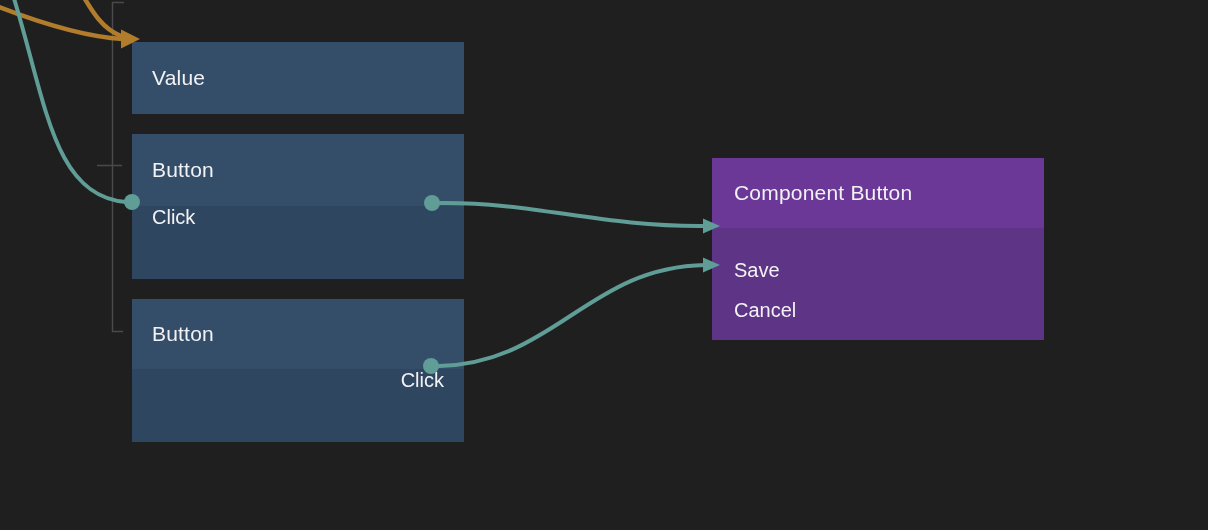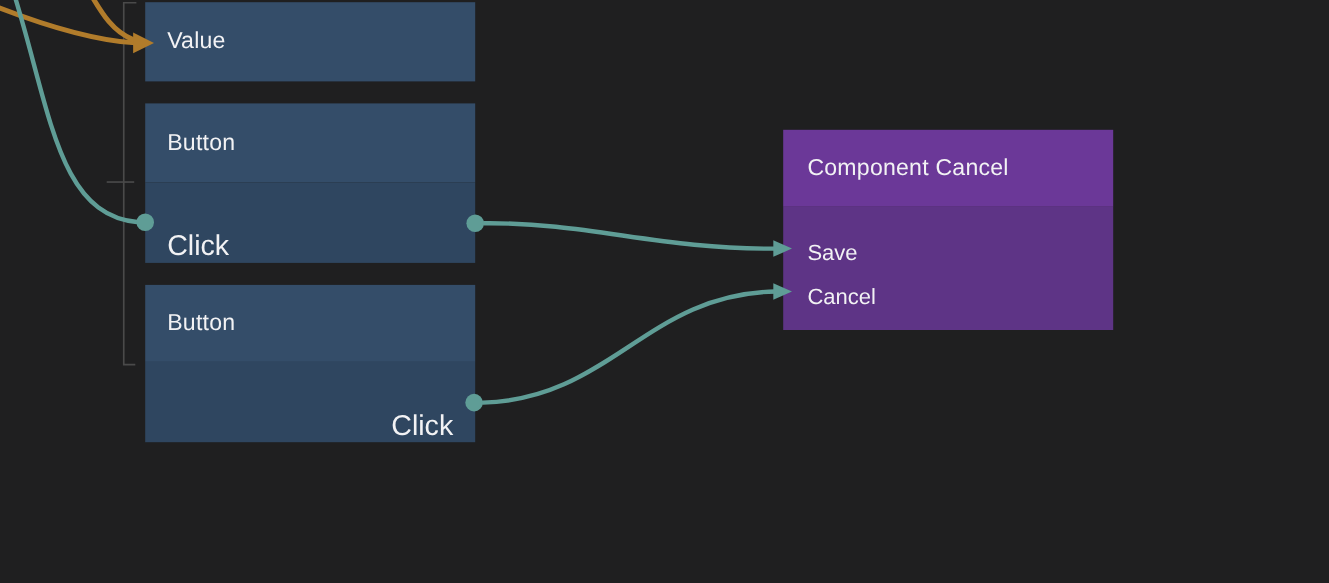--- a/index.html
+++ b/index.html
@@ -19,36 +19,37 @@
     position: relative;
     width: 1208px;
     height: 530px;
     background: var(--bg);
     overflow: hidden;
     font-family: "Liberation Sans", "DejaVu Sans", sans-serif;
     color: var(--text);
   }
   .node {
     position: absolute;
-    width: 300px;
+    width: 332px;
+    margin-top: 40px;
   }
   .node-header {
     display: flex;
     align-items: center;
     padding-left: 20px;
     background: var(--blue-header);
     font-size: 21px;
     letter-spacing: 0.2px;
   }
   .node-row {
     display: flex;
-    align-items: flex-end;
+    align-items: flex-start;
     padding: 0 20px;
     background: var(--blue-body);
-    font-size: 26px;
+    font-size: 20px;
   }
   .node-row.right { justify-content: flex-end; }
   
   .node-value { left: 132px; top: 2px; height: 72px; }
   .node-value .node-header { height: 72px; }
   
   .node-button1 { left: 132px; top: 94px; }
   .node-button1 .node-header { height: 72px; }
   .node-button1 .node-row { height: 73px; }
   
@@ -111,21 +112,21 @@
     <div class="node-header">
       <span>Button</span>
     </div>
     <div class="node-row right">
       <span>Click</span>
     </div>
   </div>
 
   <div class="node node-co">
     <div class="node-header">
-      <span>Component Cancel</span>
+      <span>Component Button</span>
     </div>
     <div class="node-body">
       <div class="co-row">
         <span>Save</span>
       </div>
       <div class="co-row">
         <span>Cancel</span>
       </div>
     </div>
   </div>

